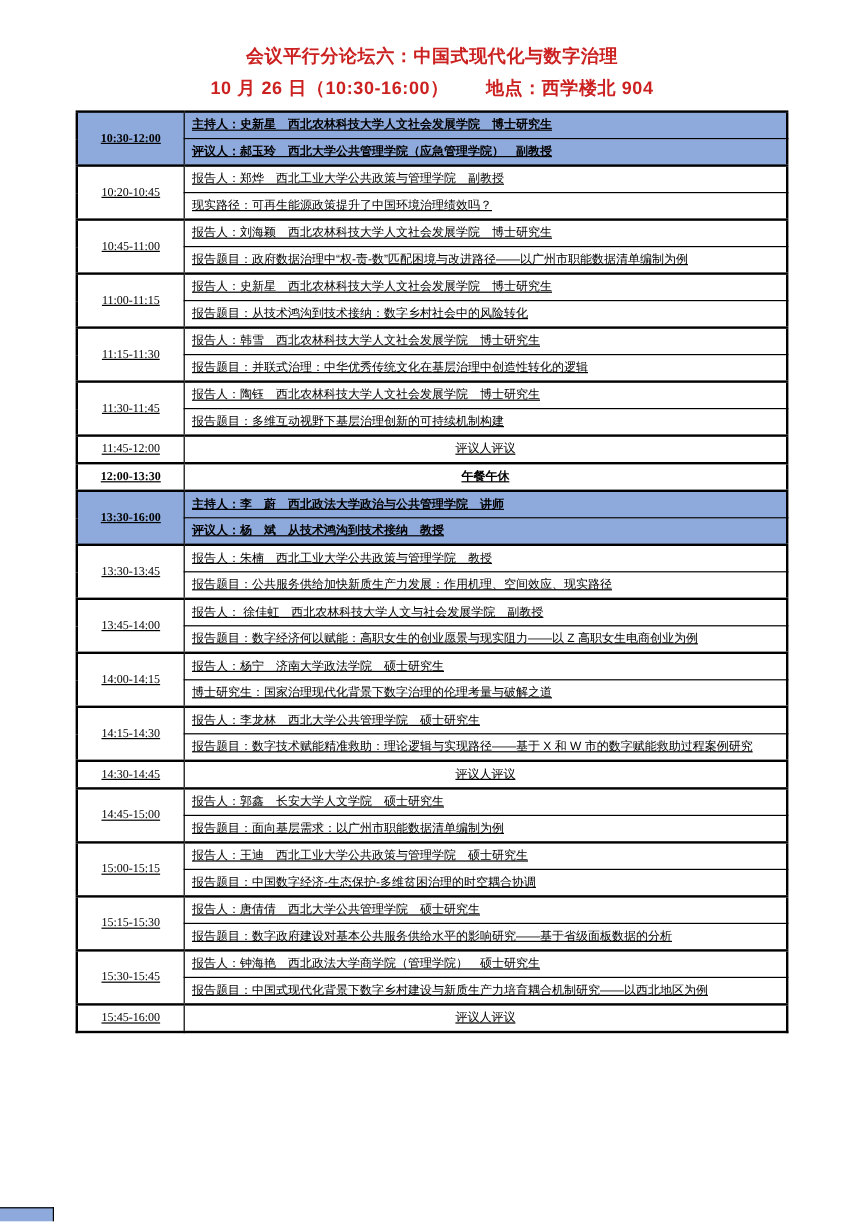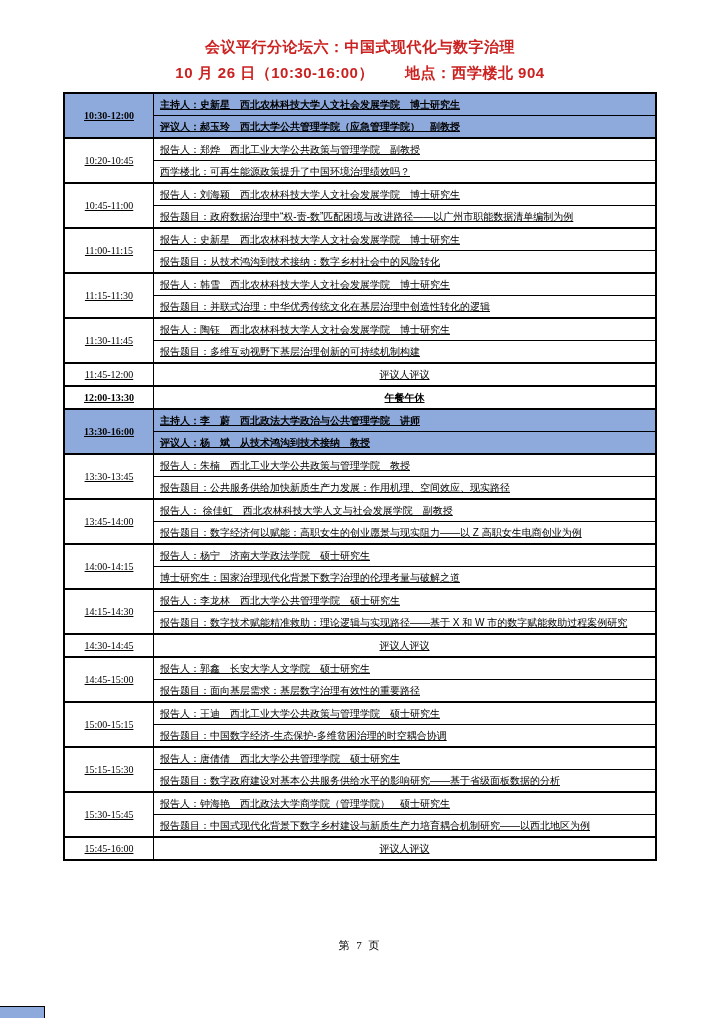--- a/index.html
+++ b/index.html
@@ -114,21 +114,21 @@
           <td class="content">主持人：史新星　西北农林科技大学人文社会发展学院　博士研究生</td>
         </tr>
         <tr class="session">
           <td class="content">评议人：郝玉玲　西北大学公共管理学院（应急管理学院）　副教授</td>
         </tr>
         <tr class="group-start talk">
           <td class="time" rowspan="2">10:20-10:45</td>
           <td class="content">报告人：郑烨　西北工业大学公共政策与管理学院　副教授</td>
         </tr>
         <tr class="talk">
-          <td class="content">西学楼北：可再生能源政策提升了中国环境治理绩效吗？</td>
+          <td class="content">现实路径：可再生能源政策提升了中国环境治理绩效吗？</td>
         </tr>
         <tr class="group-start talk">
           <td class="time" rowspan="2">10:45-11:00</td>
           <td class="content">报告人：刘海颖　西北农林科技大学人文社会发展学院　博士研究生</td>
         </tr>
         <tr class="talk">
           <td class="content">报告题目：政府数据治理中“权-责-数”匹配困境与改进路径——以广州市职能数据清单编制为例</td>
         </tr>
         <tr class="group-start talk">
           <td class="time" rowspan="2">11:00-11:15</td>
@@ -196,21 +196,21 @@
         </tr>
         <tr class="group-start discussion">
           <td class="time" rowspan="1">14:30-14:45</td>
           <td class="content">评议人评议</td>
         </tr>
         <tr class="group-start talk">
           <td class="time" rowspan="2">14:45-15:00</td>
           <td class="content">报告人：郭鑫　长安大学人文学院　硕士研究生</td>
         </tr>
         <tr class="talk">
-          <td class="content">报告题目：面向基层需求：基层数字治理有效性的重要路径</td>
+          <td class="content">报告题目：面向基层需求：以广州市职能数据清单编制为例</td>
         </tr>
         <tr class="group-start talk">
           <td class="time" rowspan="2">15:00-15:15</td>
           <td class="content">报告人：王迪　西北工业大学公共政策与管理学院　硕士研究生</td>
         </tr>
         <tr class="talk">
           <td class="content">报告题目：中国数字经济-生态保护-多维贫困治理的时空耦合协调</td>
         </tr>
         <tr class="group-start talk">
           <td class="time" rowspan="2">15:15-15:30</td>
@@ -226,17 +226,16 @@
         <tr class="talk">
           <td class="content">报告题目：中国式现代化背景下数字乡村建设与新质生产力培育耦合机制研究——以西北地区为例</td>
         </tr>
         <tr class="group-start discussion">
           <td class="time" rowspan="1">15:45-16:00</td>
           <td class="content">评议人评议</td>
         </tr>
       </tbody>
   </table>
 
-  <div class="page-footer">第 7 页</div>
 
   <div class="next-page-fragment"></div>
 
 </div>
 
 </body></html>

